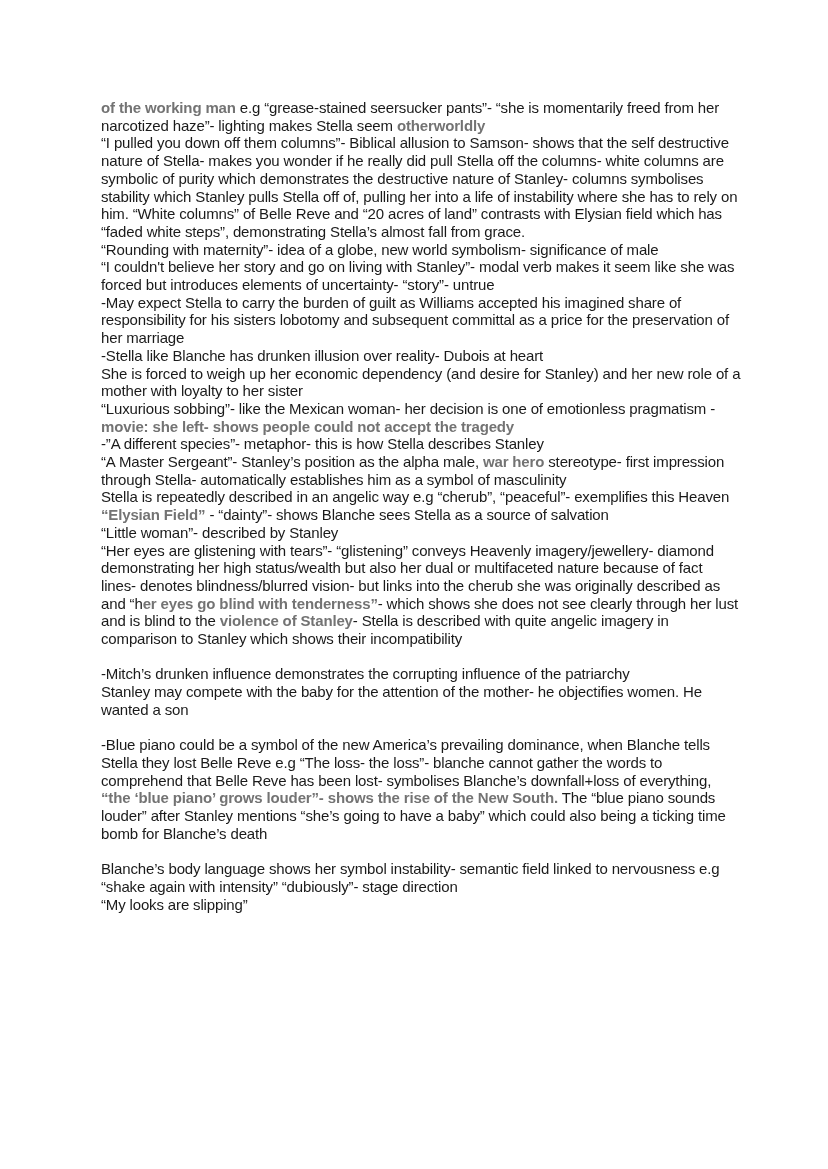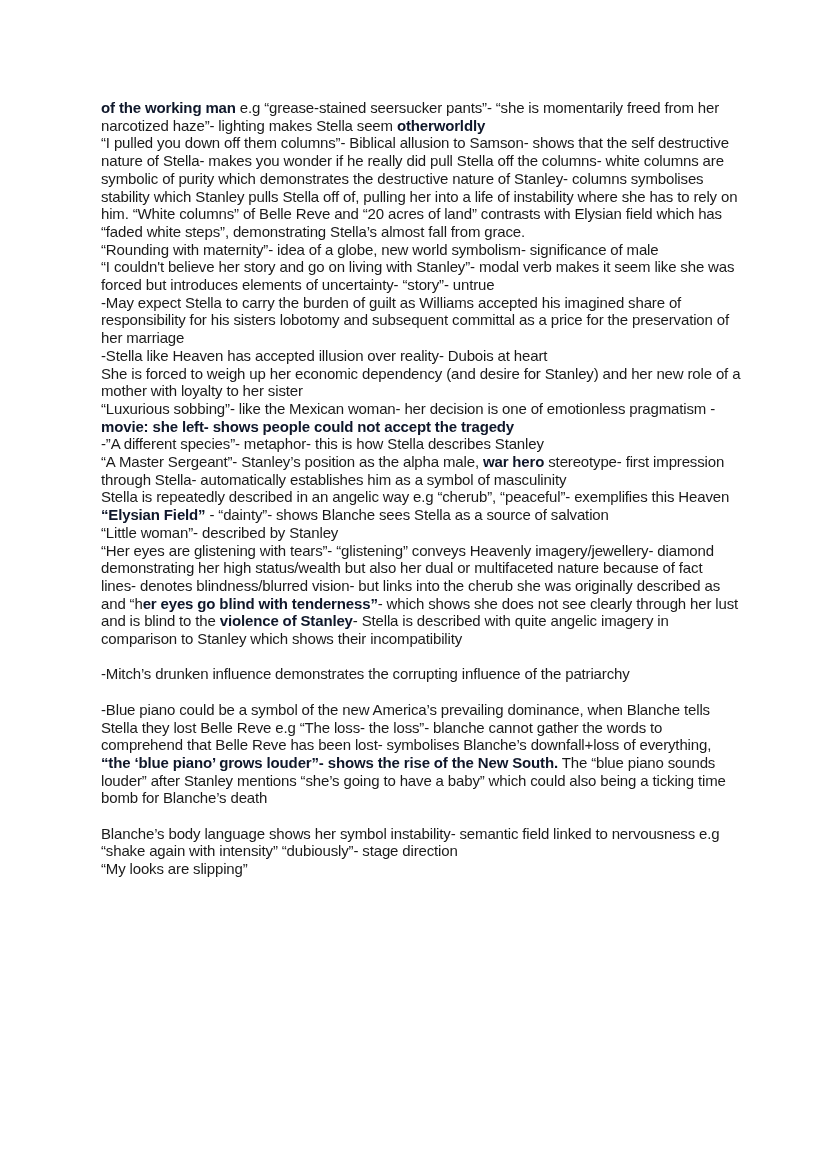--- a/index.html
+++ b/index.html
@@ -27,48 +27,49 @@
     .para {
       margin: 0;
       padding: 0;
       white-space: normal;
     }
     .gap {
       height: 17.7px;
     }
     b, .bold {
       font-weight: bold;
-      color: #0f172a;
+      color: #737373;
     }
   </style>
 </head>
 <body>
 
 <div class="page">
 
   <div>
     <p class="para"><b>of the working man</b><span> e.g “grease-stained seersucker pants”- “she is momentarily freed from her narcotized haze”- lighting makes Stella seem </span><b>otherworldly</b></p>
     <p class="para"><span>“I pulled you down off them columns”- Biblical allusion to Samson- shows that the self destructive nature of Stella- makes you wonder if he really did pull Stella off the columns- white columns are symbolic of purity which demonstrates the destructive nature of Stanley- columns symbolises stability which Stanley pulls Stella off of, pulling her into a life of instability where she has to rely on him. “White columns” of Belle Reve and “20 acres of land” contrasts with Elysian field which has “faded white steps”, demonstrating Stella’s almost fall from grace.</span></p>
     <p class="para"><span>“Rounding with maternity”- idea of a globe, new world symbolism- significance of male</span></p>
     <p class="para"><span>“I couldn't believe her story and go on living with Stanley”- modal verb makes it seem like she was forced but introduces elements of uncertainty- “story”- untrue</span></p>
     <p class="para"><span>-May expect Stella to carry the burden of guilt as Williams accepted his imagined share of responsibility for his sisters lobotomy and subsequent committal as a price for the preservation of her marriage</span></p>
-    <p class="para"><span>-Stella like Heaven has accepted illusion over reality- Dubois at heart</span></p>
+    <p class="para"><span>-Stella like Blanche has drunken illusion over reality- Dubois at heart</span></p>
     <p class="para"><span>She is forced to weigh up her economic dependency (and desire for Stanley) and her new role of a mother with loyalty to her sister</span></p>
     <p class="para"><span>“Luxurious sobbing”- like the Mexican woman- her decision is one of emotionless pragmatism - </span><b>movie: she left- shows people could not accept the tragedy</b></p>
     <p class="para"><span>-”A different species”- metaphor- this is how Stella describes Stanley</span></p>
     <p class="para"><span>“A Master Sergeant”- Stanley’s position as the alpha male, </span><b>war hero</b><span> stereotype- first impression through Stella- automatically establishes him as a symbol of masculinity</span></p>
     <p class="para"><span>Stella is repeatedly described in an angelic way e.g “cherub”, “peaceful”- exemplifies this Heaven </span><b>“Elysian Field”</b><span> - “dainty”- shows Blanche sees Stella as a source of salvation</span></p>
     <p class="para"><span>“Little woman”- described by Stanley</span></p>
     <p class="para"><span>“Her eyes are glistening with tears”- “glistening” conveys Heavenly imagery/jewellery- diamond demonstrating her high status/wealth but also her dual or multifaceted nature because of fact lines- denotes blindness/blurred vision- but links into the cherub she was originally described as and “h</span><b>er eyes go blind with tenderness”</b><span>- which shows she does not see clearly through her lust and is blind to the </span><b>violence of Stanley</b><span>- Stella is described with quite angelic imagery in comparison to Stanley which shows their incompatibility</span></p>
   </div>
 
   <div class="gap"></div>
 
   <div>
     <p class="para"><span>-Mitch’s drunken influence demonstrates the corrupting influence of the patriarchy</span></p>
+    <p class="para"><span>Stanley may compete with the baby for the attention of the mother- he objectifies women. He wanted a son</span></p>
   </div>
 
   <div class="gap"></div>
 
   <div>
     <p class="para"><span>-Blue piano could be a symbol of the new America’s prevailing dominance, when Blanche tells Stella they lost Belle Reve e.g “The loss- the loss”- blanche cannot gather the words to comprehend that Belle Reve has been lost- symbolises Blanche’s downfall+loss of everything,  </span><b>“the ‘blue piano’ grows louder”- shows the rise of the New South.</b><span> The “blue piano sounds louder” after Stanley mentions “she’s going to have a baby” which could also being a ticking time bomb for Blanche’s death</span></p>
   </div>
 
   <div class="gap"></div>
 

